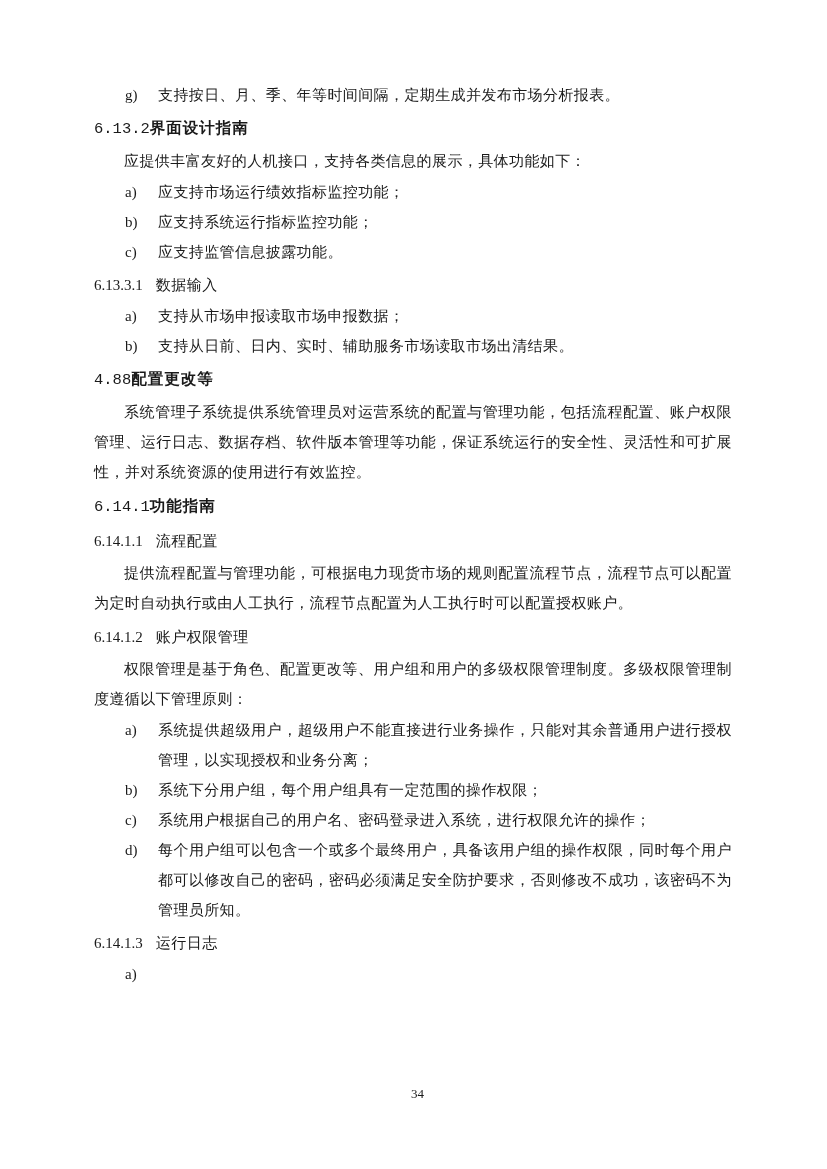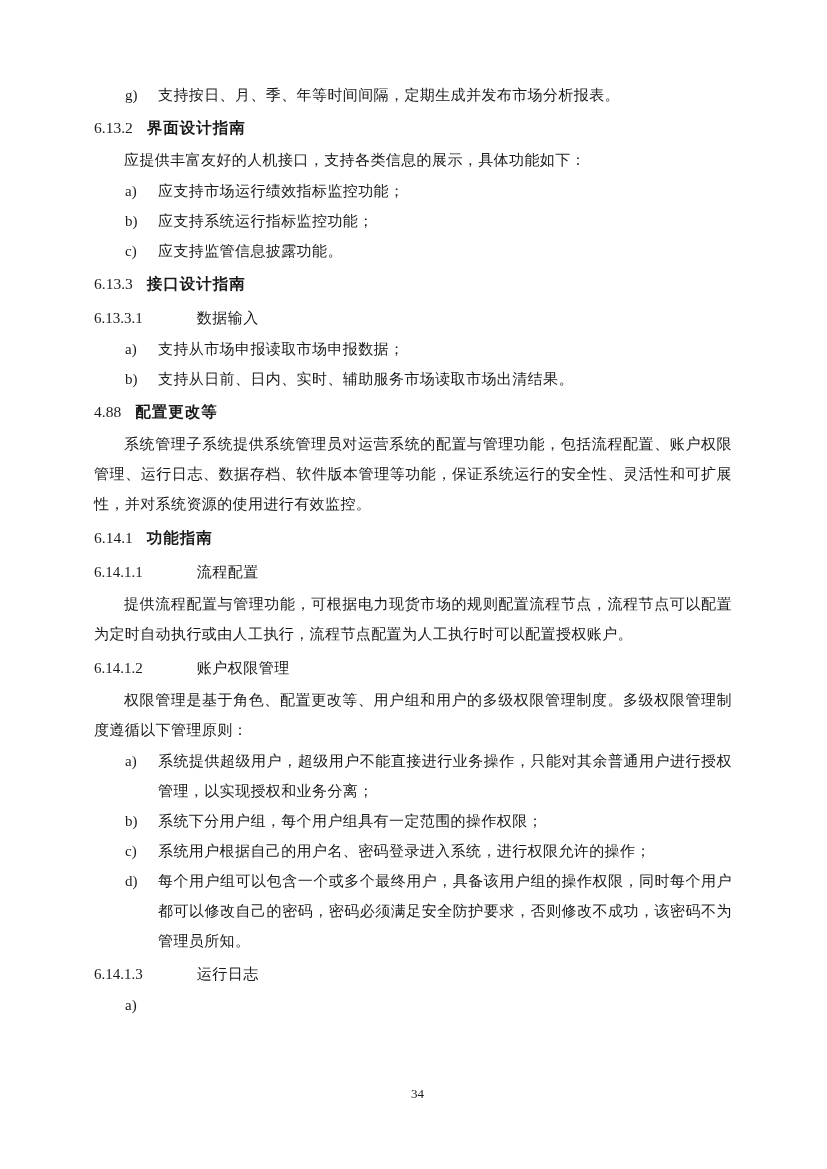--- a/index.html
+++ b/index.html
@@ -18,36 +18,36 @@
   .content {
     position: absolute;
     left: 94px; top: 80px;
     width: 638px;
     font-size: 15px;
     line-height: 30px;
   }
   
   .blk-h3 { padding: 3px 0 1px; white-space: nowrap; }
   .blk-h3 .num {
-    font-family: Liberation Serif, serif;
+    font-family: Liberation Mono, monospace;
     font-weight: normal;
     font-size: 15.5px;
-    margin-right: 14px;
+    margin-right: 0;
   }
   .blk-h3 .title {
     font-family: Liberation Serif, serif;
     font-weight: bold;
     font-size: 15.5px;
     letter-spacing: 1px;
     margin-top: 27px;
   }
   
   .blk-h4 { padding: 3px 0 1px; white-space: nowrap; }
   .blk-h4 .num { margin-right: 13px; font-size: 15px; }
-  .blk-h4 .title { font-size: 15px; letter-spacing: 0.5px; margin-left: 41px; }
+  .blk-h4 .title { font-size: 15px; letter-spacing: 0.5px; }
   
   .blk-para {
     padding: 1px 0;
     text-align: justify;
     text-indent: 30px;
     letter-spacing: 0.4px;
   }
   
   .blk-li {
     position: relative;
@@ -93,23 +93,20 @@
     <div class="blk-li">
       <span class="label">b)</span>
       <span class="li-text">应支持系统运行指标监控功能；</span>
     </div>
 
     <div class="blk-li">
       <span class="label">c)</span>
       <span class="li-text">应支持监管信息披露功能。</span>
     </div>
 
-    <div class="blk-h3">
-      <span class="num">6.13.3</span><span class="title">接口设计指南</span>
-    </div>
 
     <div class="blk-h4">
       <span class="num">6.13.3.1</span><span class="title">数据输入</span>
     </div>
 
     <div class="blk-li">
       <span class="label">a)</span>
       <span class="li-text">支持从市场申报读取市场申报数据；</span>
     </div>
 

